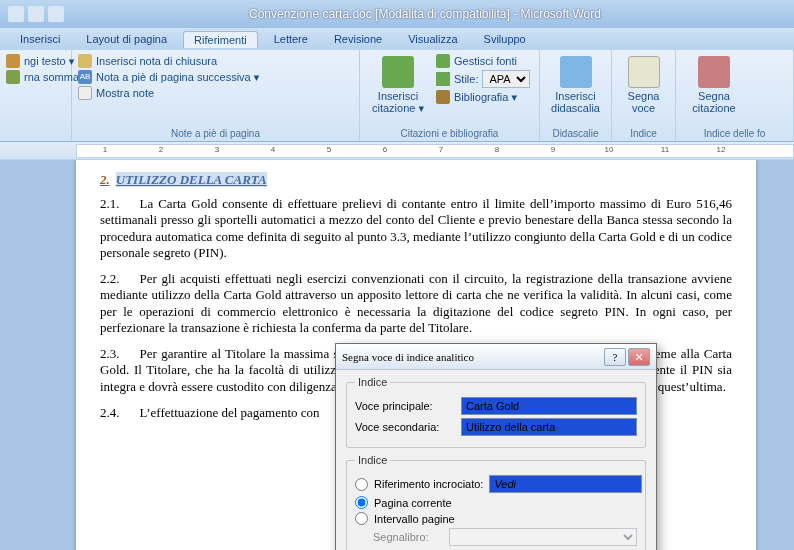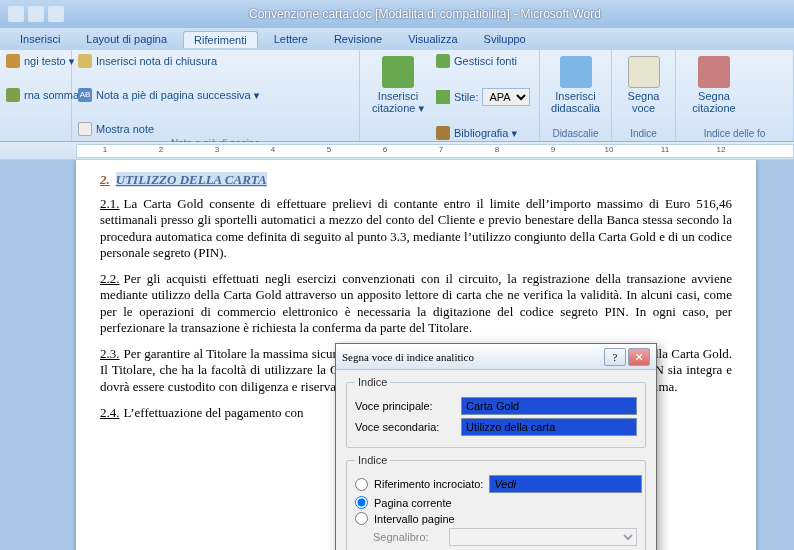--- a/index.html
+++ b/index.html
@@ -10,35 +10,35 @@
 .titlebar .title { flex: 1; text-align: center; font-size: 12px; color: #fff; text-shadow: 0 0 2px #335; }
 .tabs { height: 22px; background: linear-gradient(#cfe1f3,#b6d2ee); display: flex; align-items: center; gap: 6px; padding: 0 10px; font-size: 11px; color: #15428b; }
 .tab { padding: 2px 10px; cursor: pointer; border-radius: 3px 3px 0 0; }
 .tab.active { background: #e8f1fb; border: 1px solid #9bbce0; border-bottom: none; color: #1a4e8a; }
 .ribbon { height: 92px; background: linear-gradient(#e8f1fb,#d2e3f6); border-bottom: 1px solid #8fb4dd; display: flex; }
 .group { border-right: 1px solid #b8d0ea; padding: 4px 6px 2px 6px; display: flex; flex-direction: column; position: relative; }
 .group-body { flex: 1; display: flex; gap: 6px; align-items: flex-start; }
 .group-label { font-size: 10px; color: #4a6f9a; text-align: center; padding-top: 2px; }
 .bigbtn { display: flex; flex-direction: column; align-items: center; justify-content: center; width: 64px; padding: 2px; color: #1a4e8a; text-align: center; cursor: pointer; }
 .bigbtn .icn { width: 32px; height: 32px; border-radius: 3px; margin-bottom: 2px; }
-.smallbtns { display: flex; flex-direction: column; gap: 20px; color: #1a4e8a; }
+.smallbtns { display: flex; flex-direction: column; gap: 2px; color: #1a4e8a; }
 .smallbtn { display: flex; align-items: center; gap: 4px; cursor: pointer; white-space: nowrap; }
 .smallbtn .icn { width: 14px; height: 14px; border-radius: 2px; }
 .stile-row { display: flex; align-items: center; gap: 4px; color: #1a4e8a; }
 .stile-row select { font-size: 11px; border: 1px solid #9bbce0; padding: 1px 2px; }
 .ruler { height: 18px; background: linear-gradient(#e2ecf6,#d4e3f3); border-bottom: 1px solid #b8d0ea; position: relative; overflow: hidden; }
 .ruler-track { position: absolute; left: 76px; right: 0; top: 2px; height: 14px; background: #fff; border: 1px solid #b8d0ea; }
 .ruler-nums { position: absolute; left: 0; top: 0; display: flex; font-size: 8px; color: #555; }
 .ruler-nums span { width: 56px; text-align: center; }
 .doc { position: relative; height: 482px; background: #a9c6e6; overflow: hidden; }
 .page { position: absolute; left: 76px; top: 0; width: 680px; min-height: 600px; background: #fff; box-shadow: 0 0 4px rgba(0,0,0,.3); padding: 6px 24px 0 24px; font-family: "Times New Roman", serif; font-size: 13px; color: #000; }
 .section-head { font-style: italic; font-weight: bold; color: #4a6a9e; text-decoration: underline; margin: 6px 0 8px 0; }
 .section-head .num { color: #9a5a2a; font-weight: bold; margin-right: 6px; }
 .para { margin: 0 0 10px 0; text-align: justify; line-height: 1.25; }
-.para .num { margin-right: 4px; text-decoration: underline; }
+.para .num { margin-right: 20px; }
 .selected { background: #cfe0f3; }
 .dialog { position: absolute; left: 335px; top: 183px; width: 322px; background: #f0f0f0; border: 1px solid #6e6e6e; box-shadow: 3px 3px 10px rgba(0,0,0,.35); font-size: 11px; }
 .dlg-title { height: 26px; background: linear-gradient(#fff,#dce6f2); display: flex; align-items: center; padding: 0 6px; border-bottom: 1px solid #b8c6d6; font-family: Liberation Serif, serif; }
 .dlg-title span { flex: 1; }
 .dlg-title .tbtn { width: 22px; height: 18px; margin-left: 2px; border: 1px solid #8fa5bd; background: linear-gradient(#f5f9fe,#d7e3f1); border-radius: 2px; text-align: center; line-height: 16px; cursor: pointer; }
 .dlg-title .tbtn.close { background: linear-gradient(#f0a2a2,#d86a6a); color: #fff; }
 .dlg-body { padding: 6px 10px 8px 10px; }
 fieldset { border: 1px solid #c0c8d0; border-radius: 2px; margin-bottom: 6px; padding: 6px 8px 8px 8px; }
 legend { padding: 0 3px; color: #333; }
 .row { display: flex; align-items: center; gap: 6px; margin: 3px 0; }

